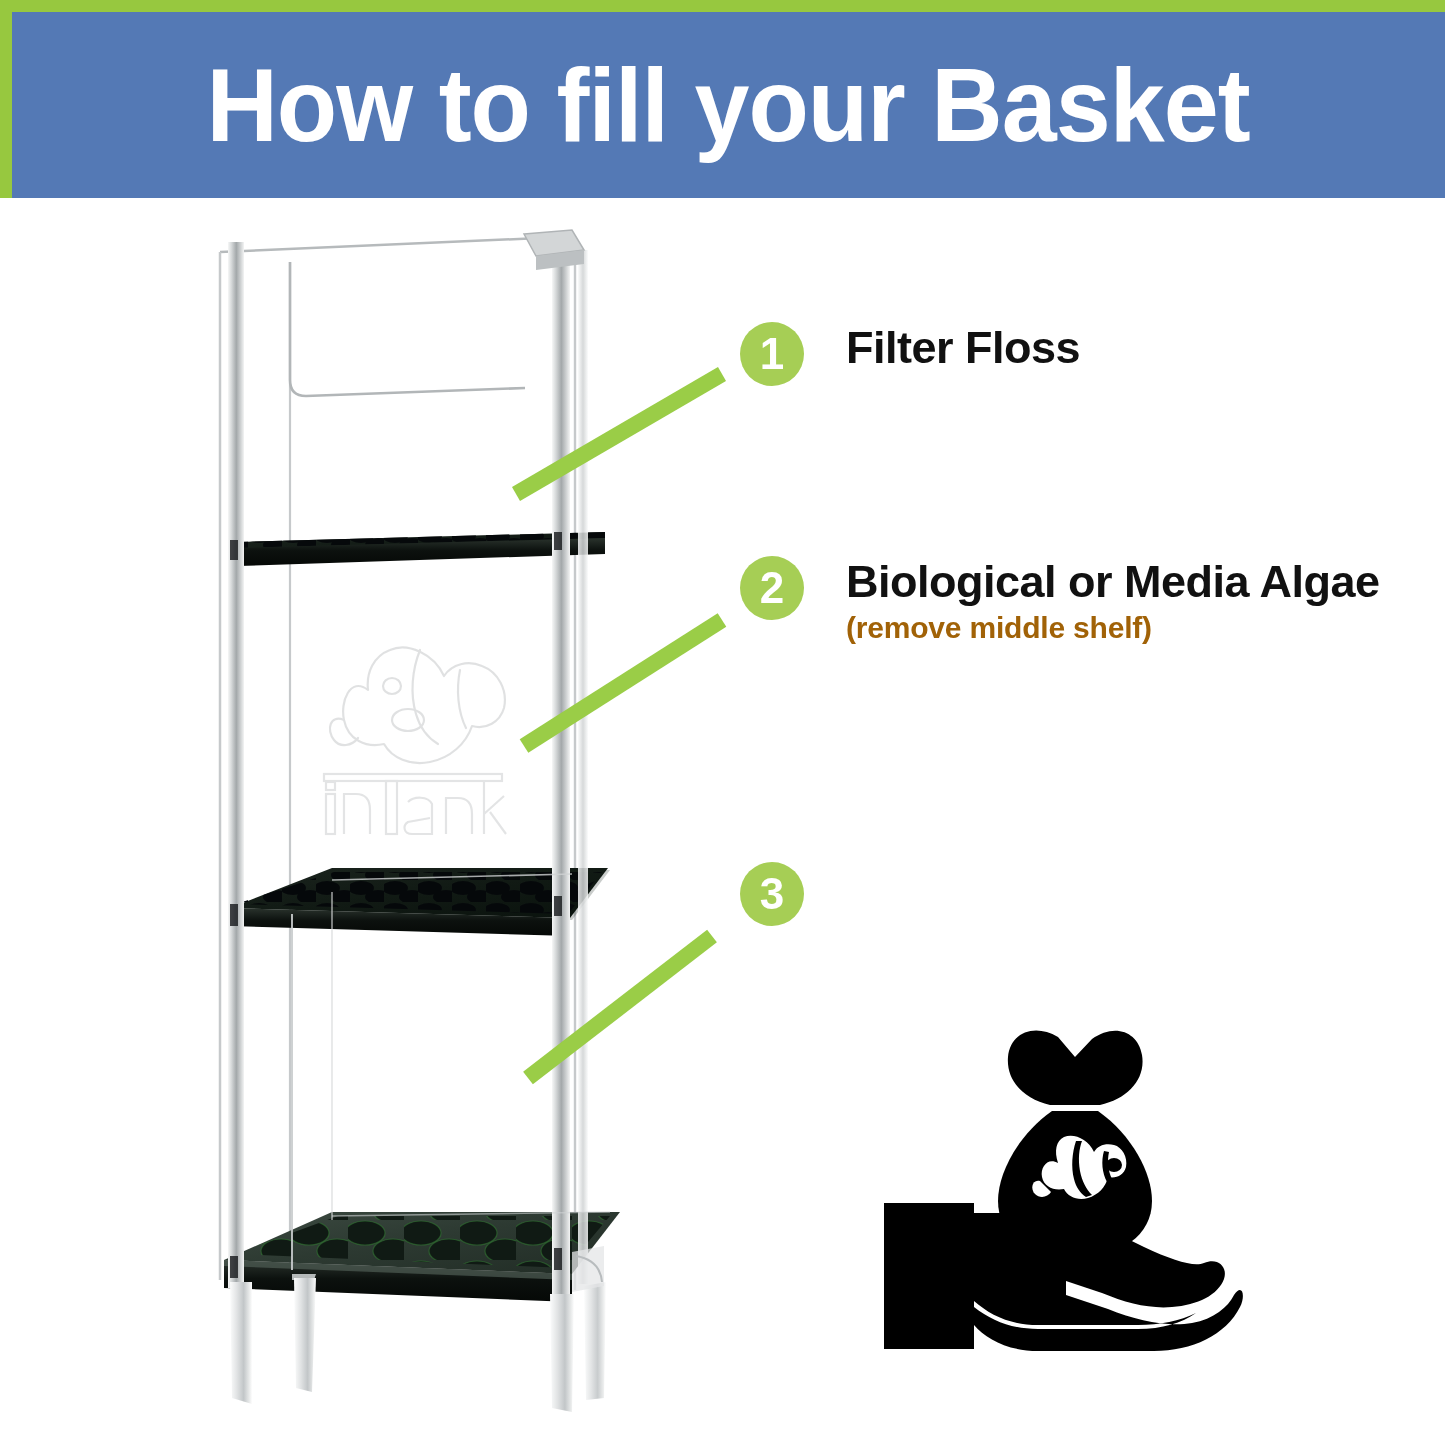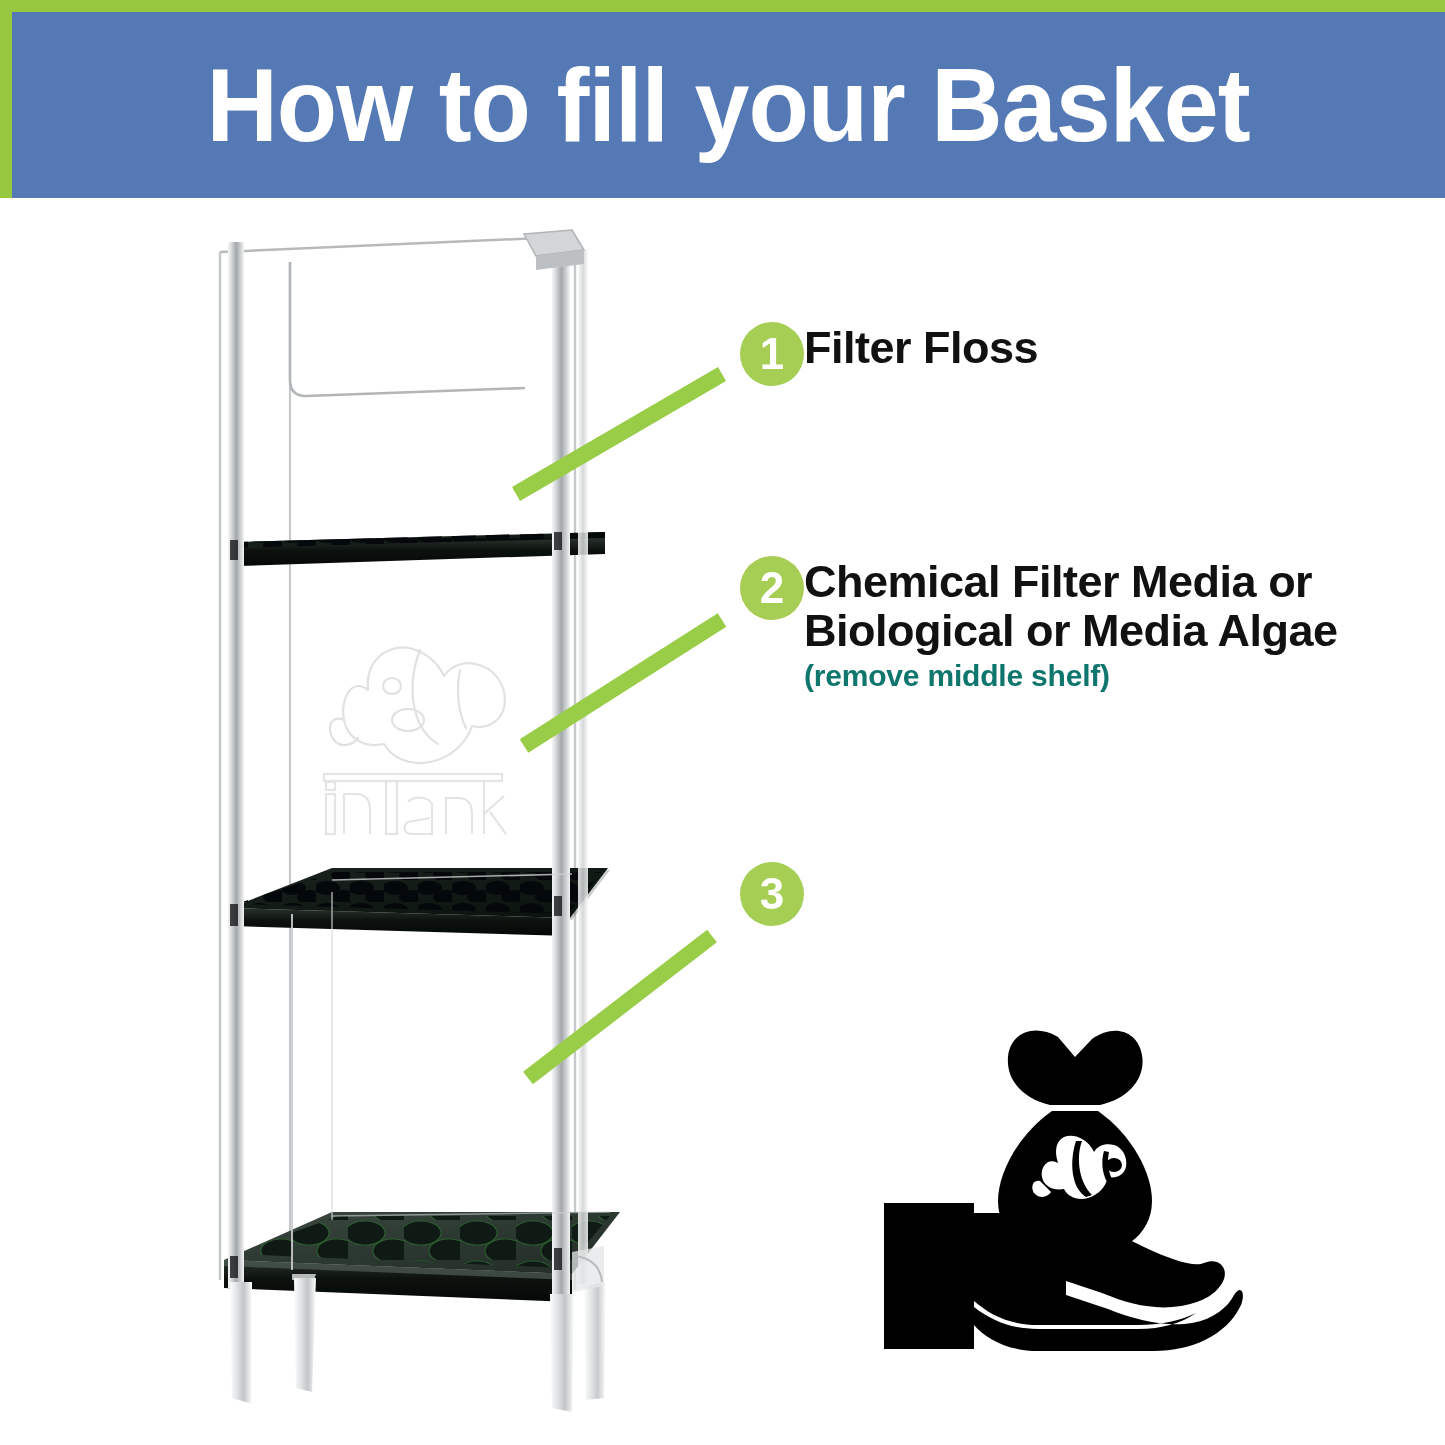--- a/index.html
+++ b/index.html
@@ -82,34 +82,35 @@
     color: #ffffff;
     font-size: 44px;
     font-weight: bold;
     display: flex;
     align-items: center;
     justify-content: center;
     flex: 0 0 auto;
     line-height: 1;
   }
   .callout-text {
+    margin-left: 42px;
     padding-top: 2px;
   }
   .callout-label {
     font-size: 45px;
     font-weight: bold;
     color: #111111;
     line-height: 1.08;
     white-space: nowrap;
     letter-spacing: -0.5px;
   }
   .callout-sub {
     font-size: 30px;
     font-weight: bold;
-    color: #0f766e;
+    color: #a16207;
     line-height: 1.15;
     margin-top: 4px;
     white-space: nowrap;
     letter-spacing: -0.2px;
   }
 
   #callout-1 { left: 740px; top: 322px; }
   #callout-2 { left: 740px; top: 556px; }
   #callout-3 { left: 740px; top: 862px; }
 
@@ -318,21 +319,20 @@
   <div class="callout" id="callout-1">
     <div class="callout-badge">1</div>
     <div class="callout-text">
       <div class="callout-label">Filter Floss</div>
     </div>
   </div>
 
   <div class="callout" id="callout-2">
     <div class="callout-badge">2</div>
     <div class="callout-text">
-      <div class="callout-label">Chemical Filter Media or</div>
       <div class="callout-label">Biological or Media Algae</div>
       <div class="callout-sub">(remove middle shelf)</div>
     </div>
   </div>
 
   <div class="callout" id="callout-3">
     <div class="callout-badge">3</div>
   </div>
 
   <div id="bag-hand-icon">

